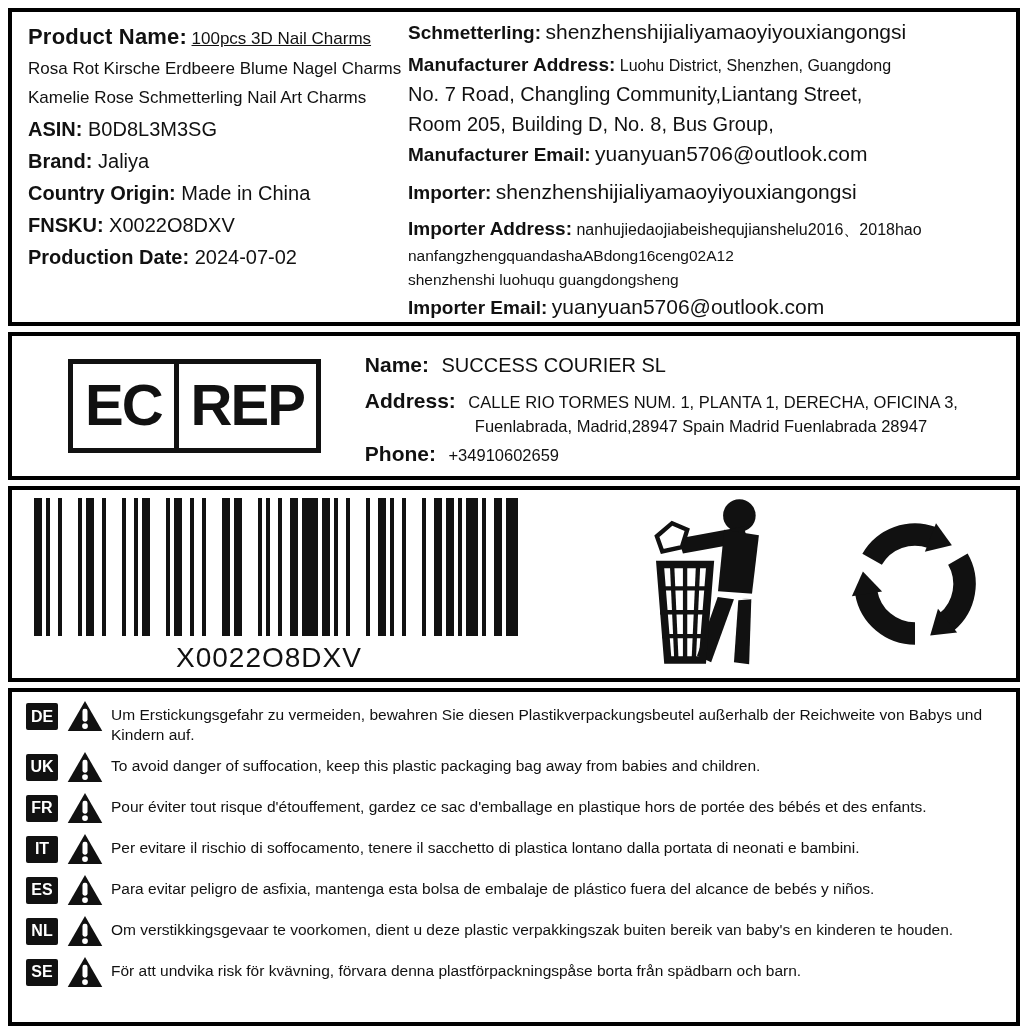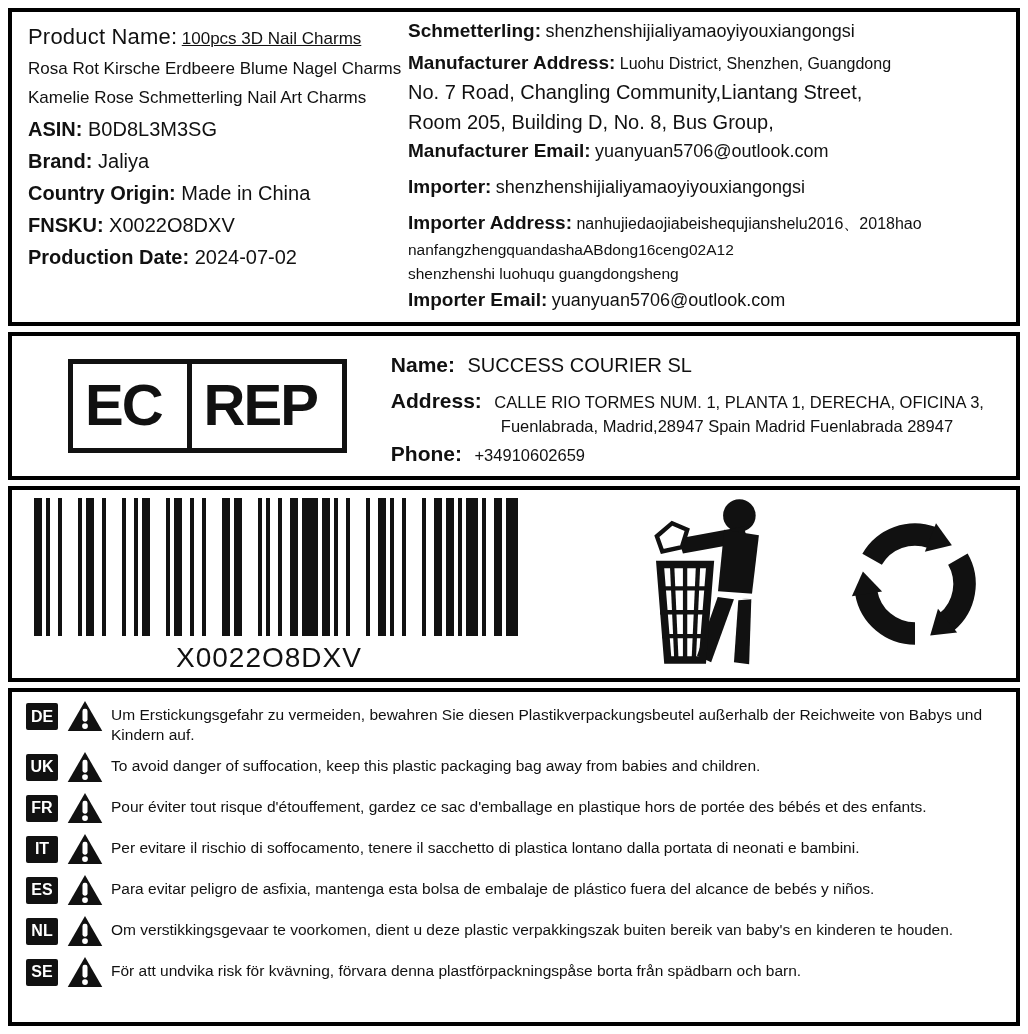--- a/index.html
+++ b/index.html
@@ -19,41 +19,41 @@
 
   
   .top-section { height: 318px; display: flex; }
   .top-left { width: 390px; padding: 8px 0 0 16px; }
   .top-right { flex: 1; padding: 6px 8px 0 6px; }
 
   .lbl { font-weight: bold; }
   .ln { white-space: nowrap; }
 
   .pn-line { margin-top: 4px; }
-  .pn-label { font-size: 22px; font-weight: normal; letter-spacing: 0.2px; }
+  .pn-label { font-size: 22px; font-weight: bold; letter-spacing: 0.2px; }
   .pn-value { font-size: 17px; text-decoration: underline; }
   .desc-line { font-size: 17px; margin-top: 8px; line-height: 1.25; }
   .fld { margin-top: 9px; font-size: 20px; }
   .fld .lbl { font-size: 20px; }
   .fld .val { font-size: 20px; }
 
   .mfg-line { margin-top: 2px; }
   .mfg-line .lbl { font-size: 19px; }
-  .mfg-line .val-lg { font-size: 18px; }
+  .mfg-line .val-lg { font-size: 21px; }
   .mfg-line .val-md { font-size: 16px; }
   .addr-cont { font-size: 20px; margin-top: 7px; }
   .imp-addr-cont { font-size: 15.5px; margin-top: 6px; }
   .mt6 { margin-top: 6px; } .mt10 { margin-top: 10px; } .mt14 { margin-top: 14px; }
 
   
   .ecrep-section { height: 148px; display: flex; align-items: center; }
   .ecrep-logo { display: flex; margin-left: 56px; }
   .ecrep-cell {
     border: 5px solid #111; font-size: 58px; font-weight: bold;
-    line-height: 1; padding: 12px 25px 14px 12px; letter-spacing: -2px;
+    line-height: 1; padding: 12px 12px 14px 12px; letter-spacing: -2px;
   }
   .ecrep-cell.rep { margin-left: -5px; }
   .ecrep-info { margin-left: 44px; padding-top: 2px; }
   .ecrep-info .row { margin-top: 5px; }
   .ecrep-info .lbl { font-size: 21px; margin-right: 8px; }
   .ecrep-name-val { font-size: 20px; }
   .ecrep-addr-val { font-size: 16.5px; }
   .ecrep-addr2 { font-size: 16.5px; margin: 4px 0 0 110px; }
   .ecrep-phone-val { font-size: 16.5px; }
 

